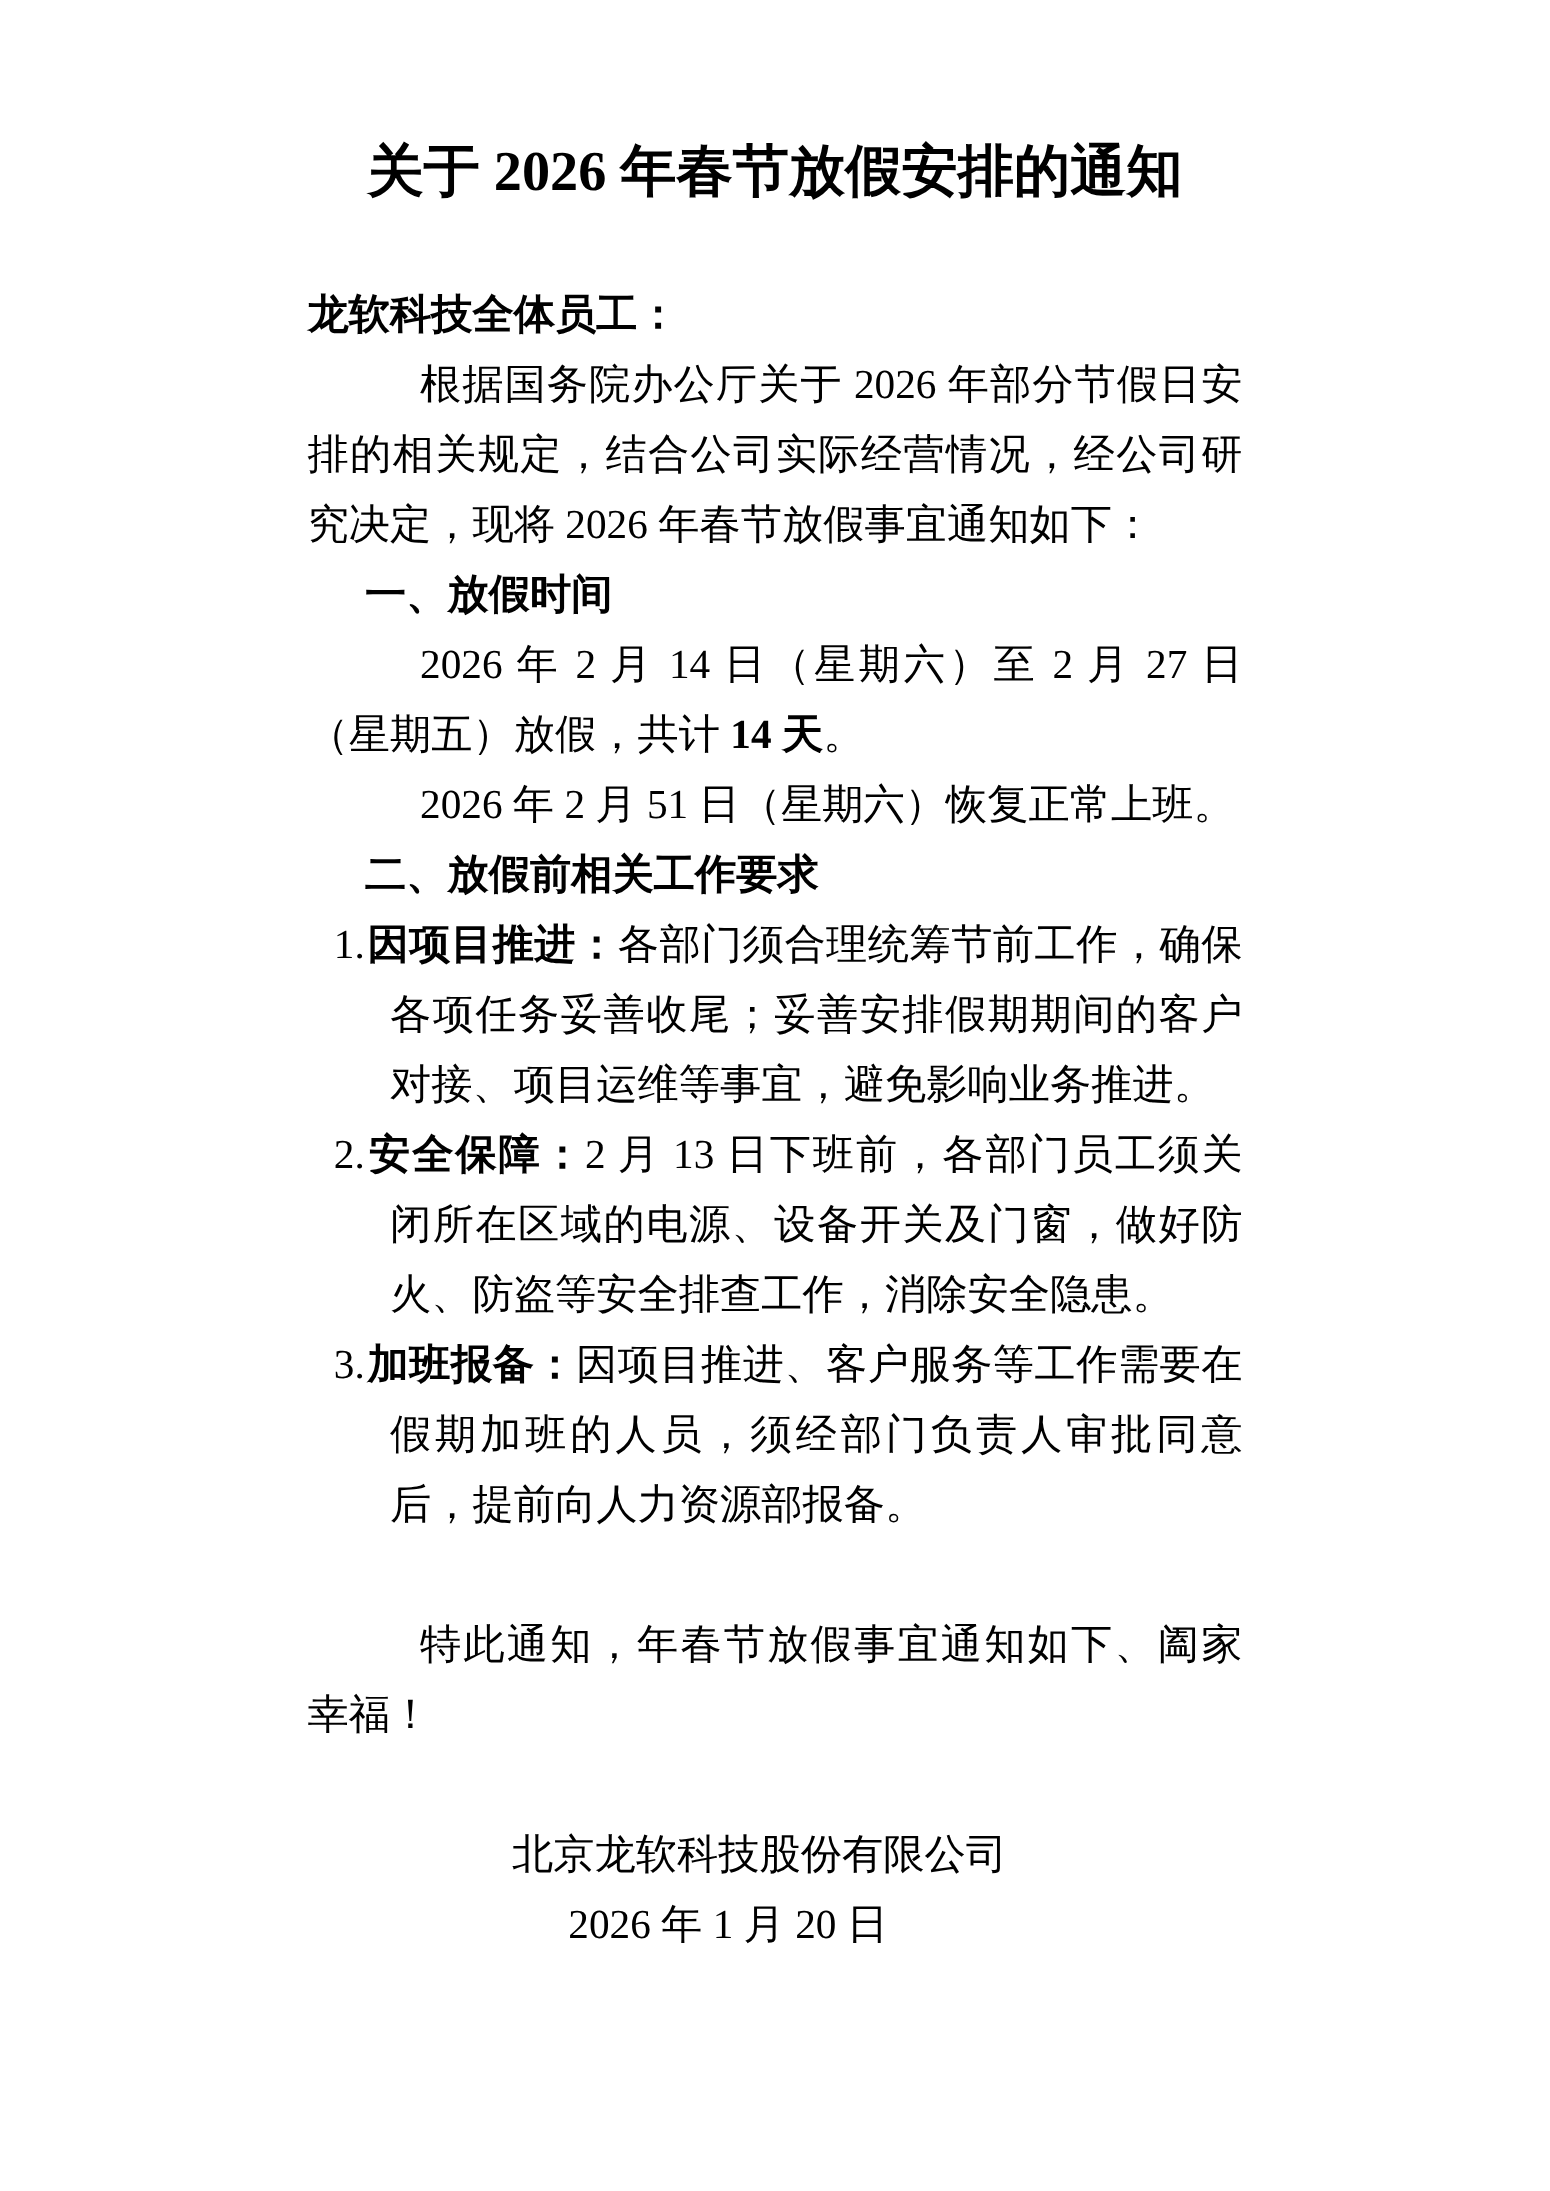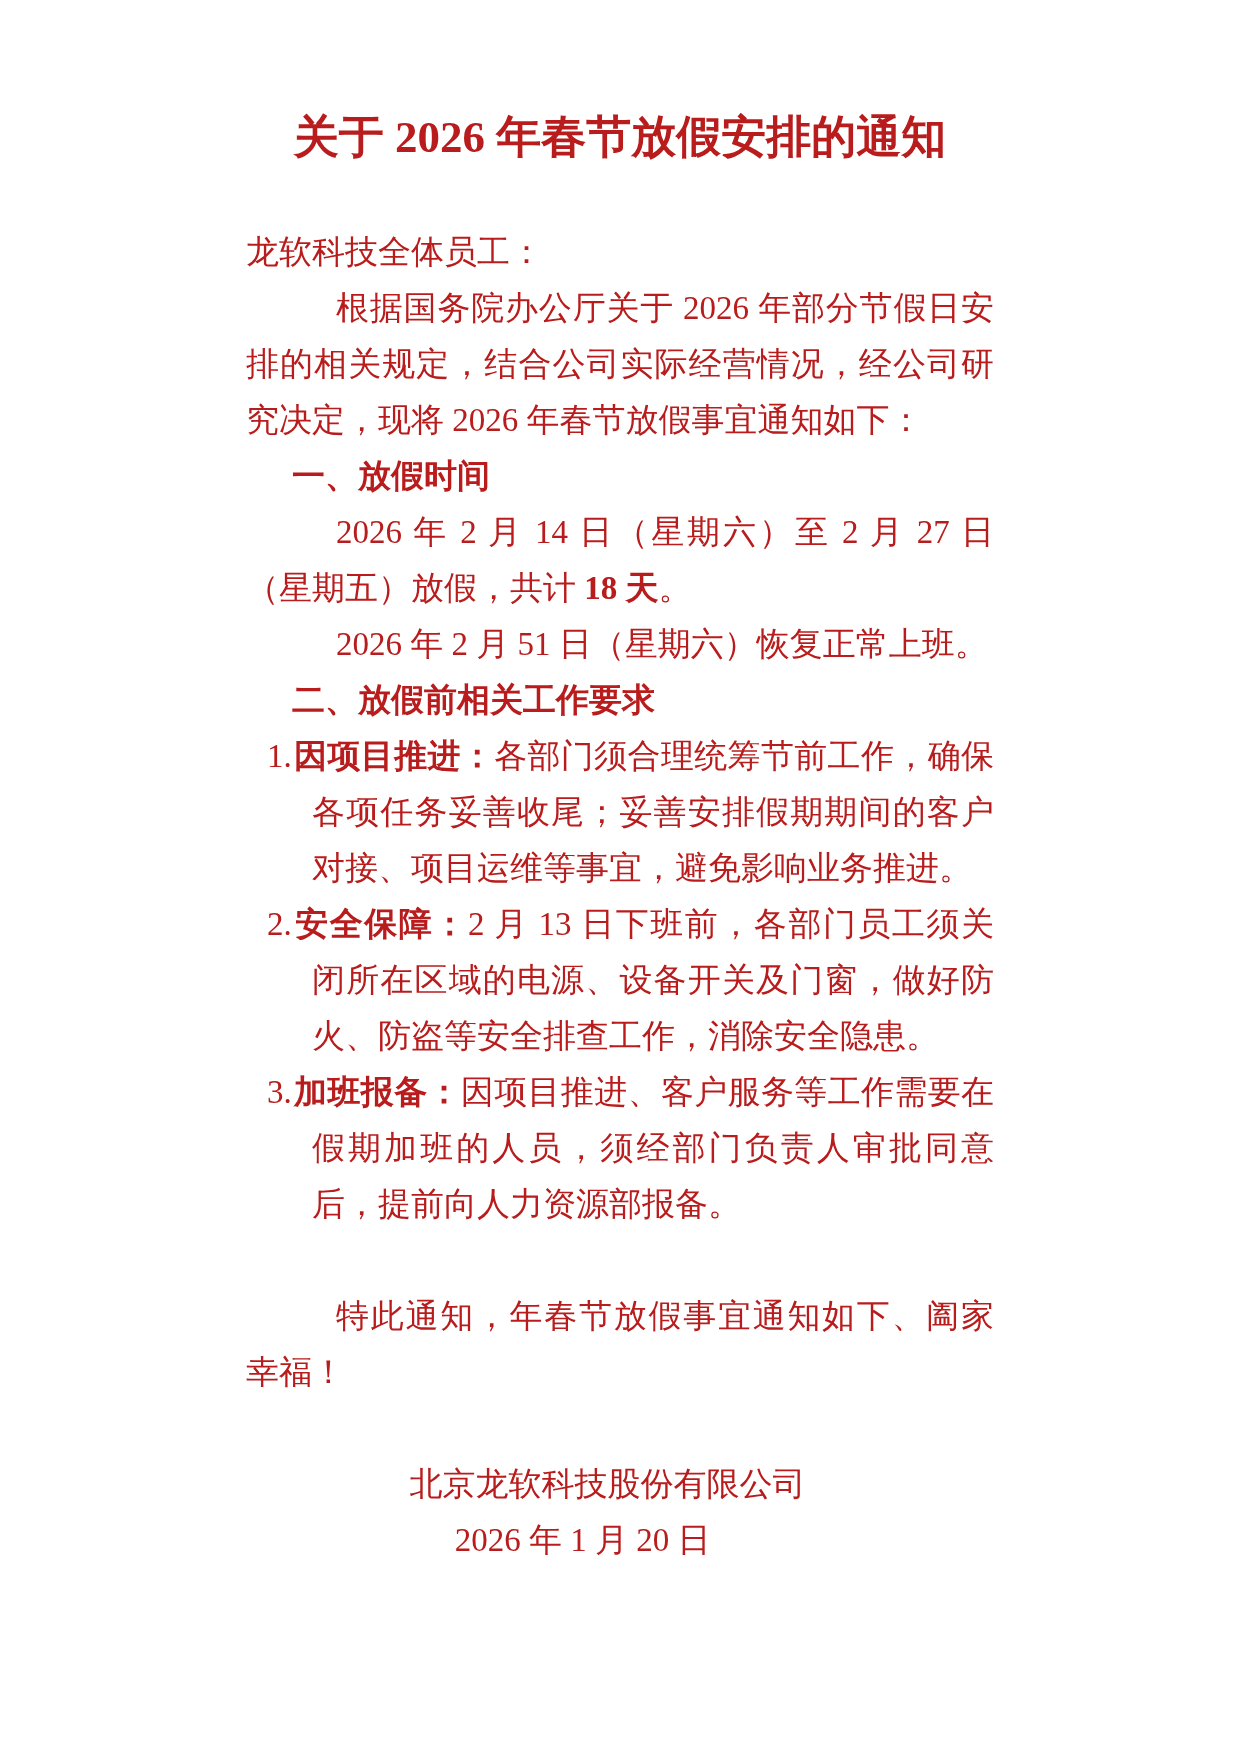--- a/index.html
+++ b/index.html
@@ -6,21 +6,21 @@
     margin: 0;
     padding: 0;
     background: #ffffff;
   }
   .page {
     position: relative;
     width: 1128px;
     height: 1753px;
     margin: 0 auto;
     background: #ffffff;
-    color: #b91c1c;
+    color: #000000;
     font-family: "Liberation Serif", "DejaVu Serif", serif;
     font-size: 33px;
     line-height: 56px;
     box-sizing: border-box;
     padding: 106px 190px 0 190px;
     overflow: hidden;
   }
   .doc-title {
     margin: 0 0 56px 0;
     font-size: 45px;
@@ -31,21 +31,21 @@
   }
   p, h2, .list-item {
     margin: 0;
     padding: 0;
     font-size: 33px;
     line-height: 56px;
     font-weight: normal;
     text-align: justify;
   }
   .bold { font-weight: bold; }
-  .salutation { font-weight: normal; }
+  .salutation { font-weight: bold; }
   .sec-heading { font-weight: bold; margin-left: 46px; }
   .para-indent { text-indent: 90px; }
   .list-item {
     padding-left: 66px;
     text-indent: -45px;
   }
   .list-item .num { margin-right: 2px; }
   .gap-above { margin-top: 56px; }
   .sign {
     text-align: center;
@@ -60,21 +60,21 @@
 <div class="page">
 
   <h1 class="doc-title">关于 2026 年春节放假安排的通知</h1>
 
   <p class="salutation">龙软科技全体员工：</p>
 
   <p class="para-indent">根据国务院办公厅关于 2026 年部分节假日安排的相关规定，结合公司实际经营情况，经公司研究决定，现将 2026 年春节放假事宜通知如下：</p>
 
   <h2 class="sec-heading">一、放假时间</h2>
 
-  <p class="para-indent"><span>2026 年 2 月 14 日（星期六）至 2 月 27 日（星期五）放假，共计 </span><span class="bold">18 天</span><span>。</span></p>
+  <p class="para-indent"><span>2026 年 2 月 14 日（星期六）至 2 月 27 日（星期五）放假，共计 </span><span class="bold">14 天</span><span>。</span></p>
 
   <p class="para-indent">2026 年 2 月 51 日（星期六）恢复正常上班。</p>
 
   <h2 class="sec-heading">二、放假前相关工作要求</h2>
 
   <div class="list-item"><span class="num">1.</span><span class="bold">因项目推进：</span><span>各部门须合理统筹节前工作，确保各项任务妥善收尾；妥善安排假期期间的客户对接、项目运维等事宜，避免影响业务推进。</span></div>
 
   <div class="list-item"><span class="num">2.</span><span class="bold">安全保障：</span><span>2 月 13 日下班前，各部门员工须关闭所在区域的电源、设备开关及门窗，做好防火、防盗等安全排查工作，消除安全隐患。</span></div>
 
   <div class="list-item"><span class="num">3.</span><span class="bold">加班报备：</span><span>因项目推进、客户服务等工作需要在假期加班的人员，须经部门负责人审批同意后，提前向人力资源部报备。</span></div>

